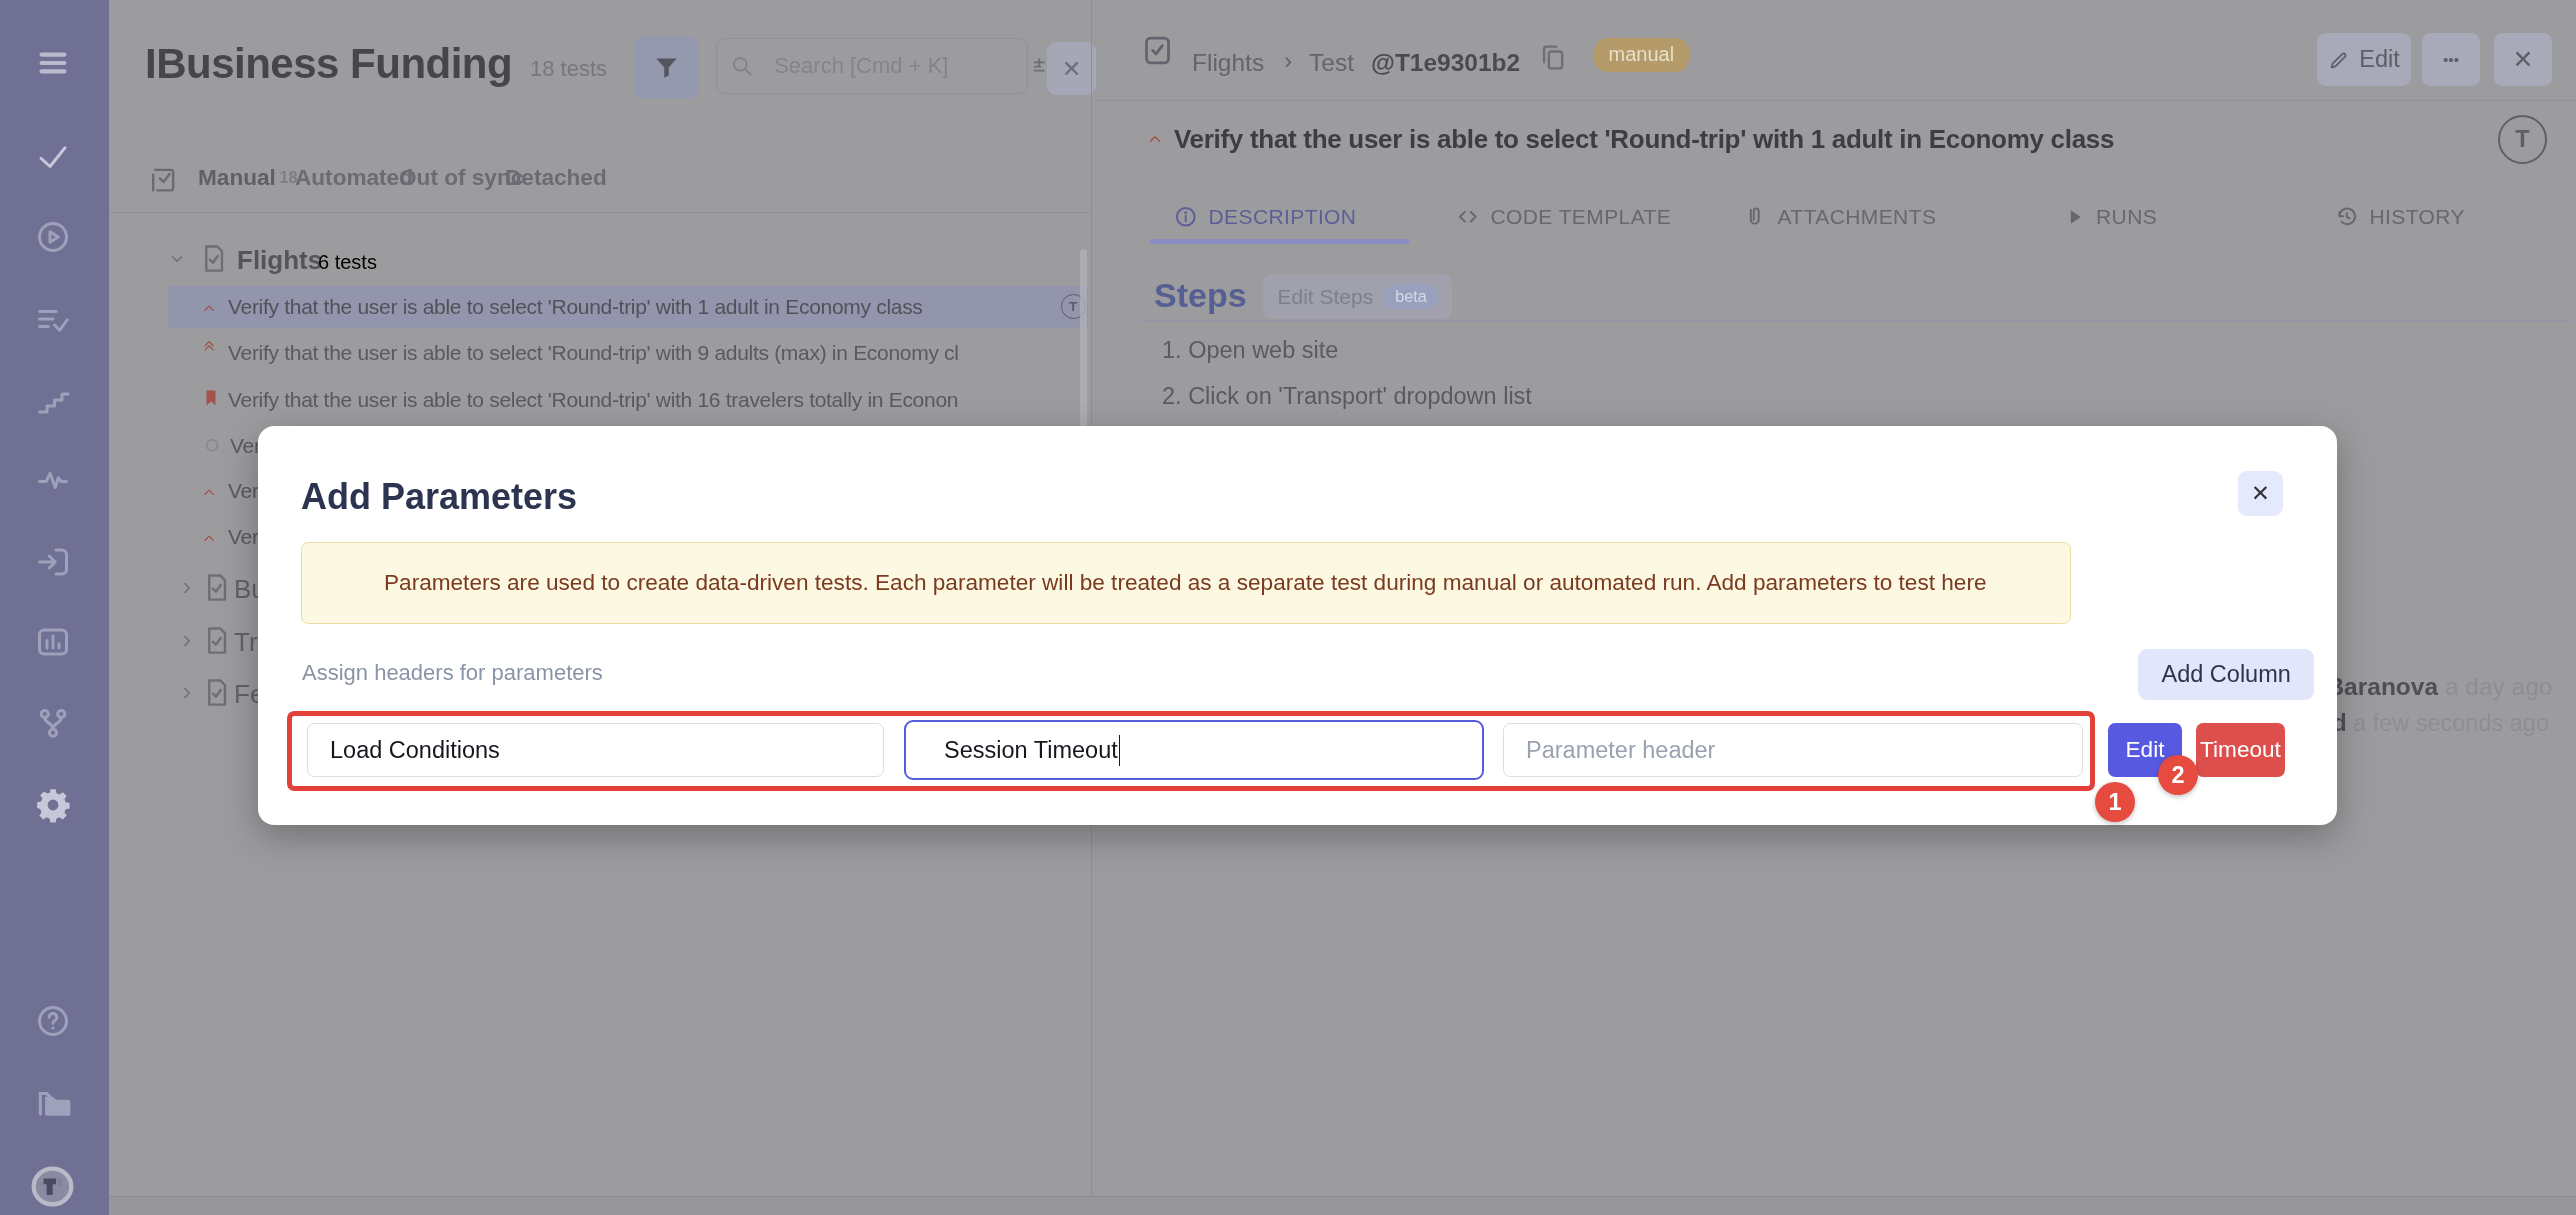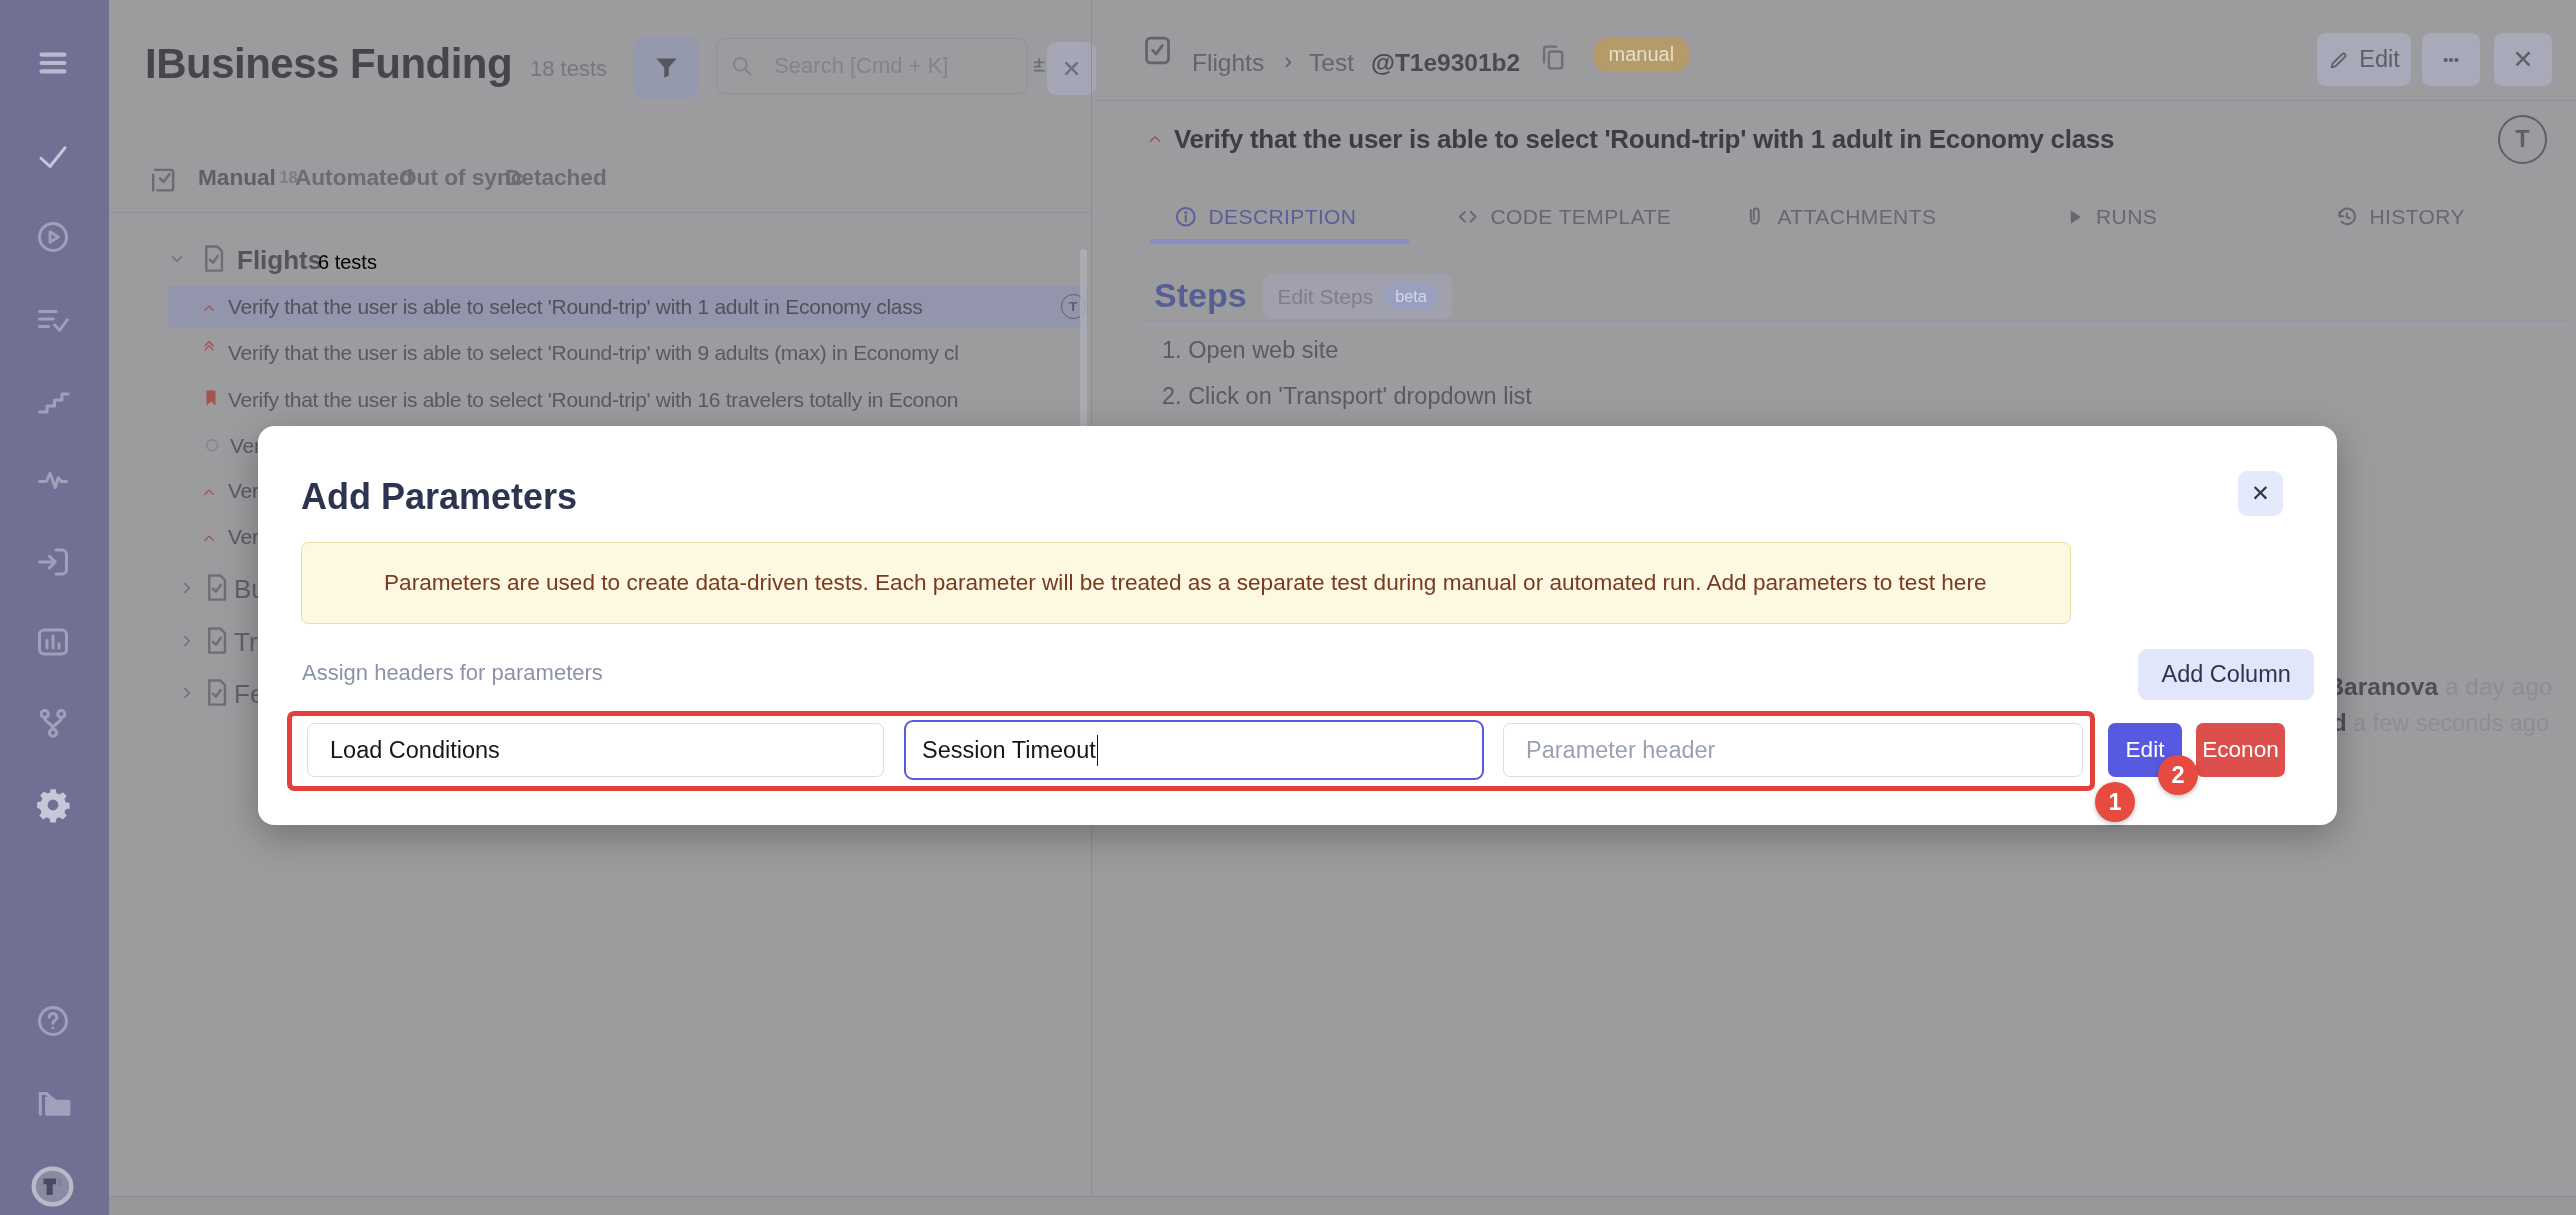--- a/index.html
+++ b/index.html
@@ -65,21 +65,21 @@
   
   #modal{position:absolute;left:258px;top:426px;width:2079px;height:399px;background:#ffffff;border-radius:16.3px;box-shadow:0 11px 36px rgba(0,0,0,.28);z-index:10;}
   .modal-title{position:absolute;left:43px;top:50px;font-size:36px;font-weight:bold;color:#2c3450;}
   .modal-close{position:absolute;right:54px;top:45px;width:45px;height:45px;background:#e4e9fc;border-radius:9px;display:flex;align-items:center;justify-content:center;font-size:22.6px;color:#33333d;cursor:pointer;}
   .info-box{position:absolute;left:43px;top:116px;width:1770px;height:82px;background:#fcf8e2;border:1.8px solid #ecdda4;border-radius:7.2px;box-sizing:border-box;display:flex;align-items:center;}
   .info-box span{margin-left:82px;font-size:22.6px;color:#7a3a1f;}
   .assign-label{position:absolute;left:44px;top:234px;font-size:22px;color:#8b93a6;}
   .addcol-btn{position:absolute;left:1880px;top:223px;height:51px;padding:0 23.5px;background:#e1e6fa;border-radius:9px;display:flex;align-items:center;font-size:23.5px;color:#2c3450;cursor:pointer;}
   .p-input{position:absolute;top:297px;height:54px;border:1.8px solid #d9dde6;border-radius:7.2px;box-sizing:border-box;font-size:23.5px;color:#15171d;padding:0 22px;font-family:inherit;outline:none;background:#fff;}
   .p-input::placeholder{color:#9aa2b1;}
-  .p-input-focus{position:absolute;top:294px;height:60px;border:2.7px solid #565ade;border-radius:9px;box-sizing:border-box;display:flex;align-items:center;padding:0 16px;font-size:23.5px;color:#15171d;background:#fff;}
+  .p-input-focus{position:absolute;top:294px;height:60px;border:2.7px solid #565ade;border-radius:9px;box-sizing:border-box;display:flex;align-items:center;padding:0 38px;font-size:23.5px;color:#15171d;background:#fff;}
   .caret{display:inline-block;width:1.8px;height:31px;background:#1a1a1f;margin-left:0.9px;}
   .save-btn{position:absolute;left:1850px;top:297px;width:74px;height:54px;background:#5759e0;border-radius:7.2px;color:#fff;font-size:22.6px;display:flex;align-items:center;justify-content:center;cursor:pointer;}
   .del-btn{position:absolute;left:1938px;top:297px;width:89px;height:54px;background:#dd4f4c;border-radius:7.2px;color:#fff;font-size:22.6px;display:flex;align-items:center;justify-content:center;cursor:pointer;}
   .red-rect{position:absolute;left:29px;top:285px;width:1808px;height:80px;border:5.4px solid #e4403a;border-radius:7.2px;box-sizing:border-box;pointer-events:none;z-index:5;}
   .ann-circle{position:absolute;width:40px;height:40px;border-radius:50%;background:#e74b3f;color:#fff;font-size:23.5px;font-weight:bold;display:flex;align-items:center;justify-content:center;z-index:30;box-shadow:0 1.8px 5.4px rgba(0,0,0,.25);}
 </style>
 </head>
 <body>
 
 <div id="root">
@@ -417,21 +417,21 @@
     <div class="p-input-focus" style="left:646px;width:580px">
       <span>Session Timeout</span>
         <span class="caret"></span>
     </div>
     <input class="p-input" style="left: 1245px; width: 580px;" type="text" value="" placeholder="Parameter header">
 
     <div class="save-btn">
         <span>Edit</span>
       </div>
     <div class="del-btn">
-        <span>Econon</span>
+        <span>Timeout</span>
       </div>
 
     <div class="red-rect"></div>
   </div>
 
   <div class="ann-circle" style="left:2095px;top:782px">1</div>
   <div class="ann-circle" style="left:2158px;top:755px">2</div>
 
 </div>
 

